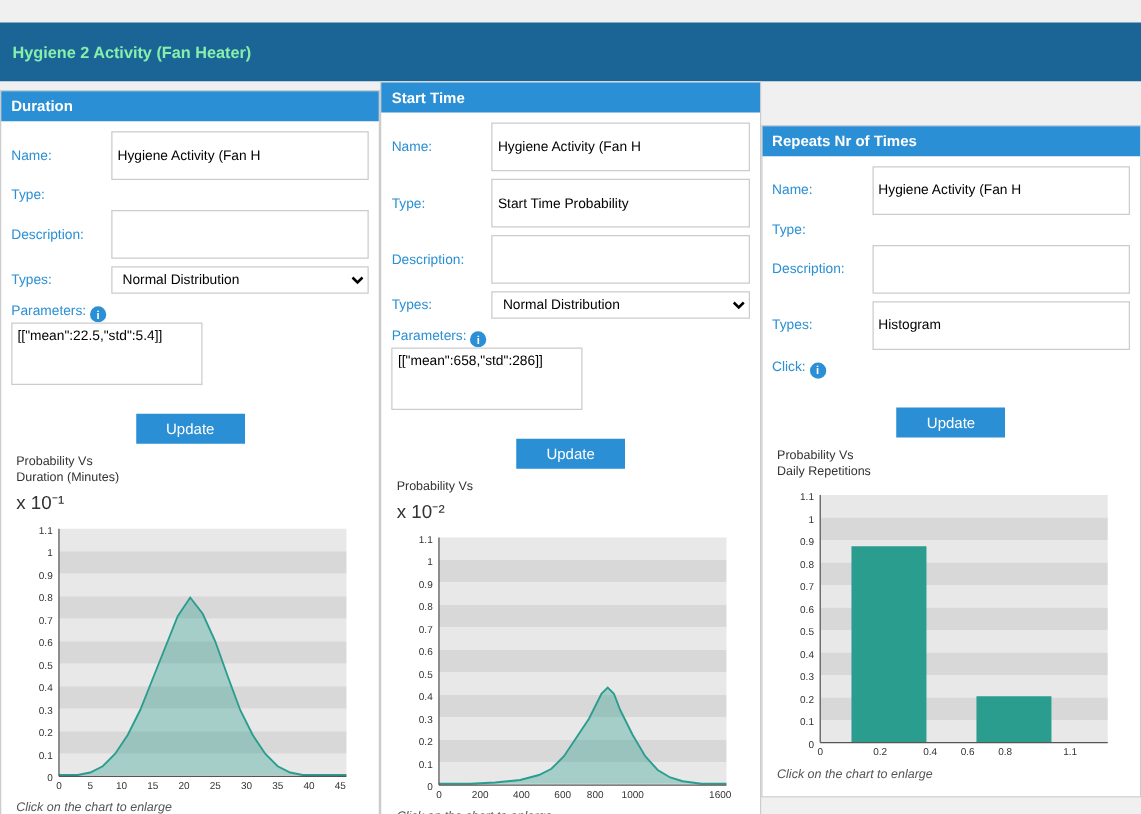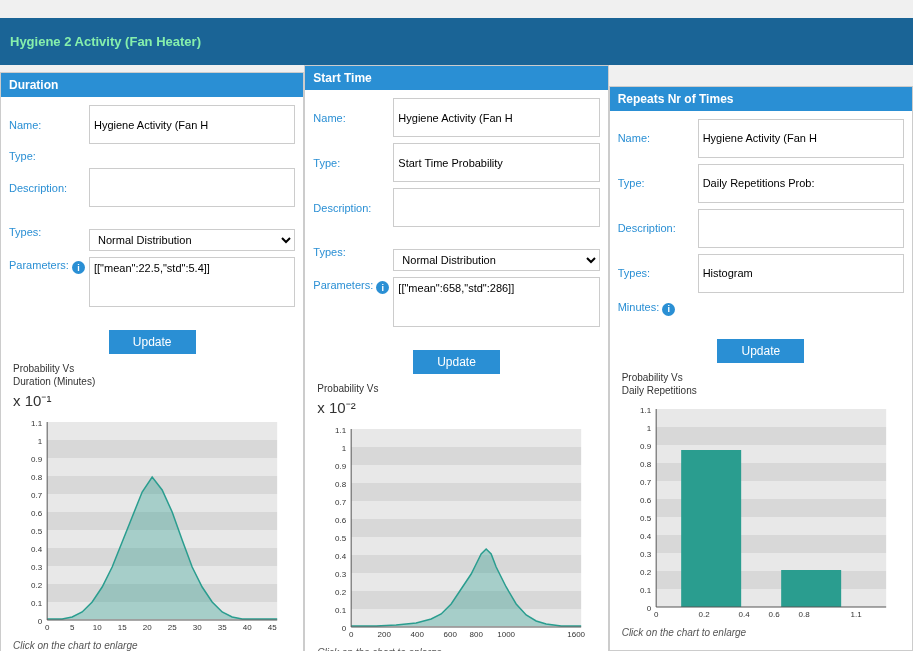--- a/index.html
+++ b/index.html
@@ -60,21 +60,20 @@
       padding: 2px 4px;
       font-size: 11px;
       flex: 1;
       height: 39px;
     }
     
     .form-select-wrapper {
       display: flex;
       flex: 1;
       align-items: center;
-      margin-top: 16px;
     }
     
     .form-select {
       border: 1px solid #ccc;
       padding: 2px 4px;
       font-size: 11px;
       flex: 1;
       height: 22px;
       background: white;
     }
@@ -86,20 +85,21 @@
       min-height: 50px;
       flex: 1;
       resize: none;
       font-family: Arial, sans-serif;
     }
     
     .params-row {
       display: flex;
       align-items: flex-start;
       margin-bottom: 6px;
+      flex-direction: column;
     }
     
     .params-label {
       color: #2a8fd4;
       width: 80px;
       font-size: 11px;
       flex-shrink: 0;
       display: flex;
       align-items: flex-start;
       gap: 3px;
@@ -357,33 +357,32 @@
     <div class="panel-header">
       <span>Repeats Nr of Times</span>
     </div>
     <div class="panel-body">
       <div class="form-row">
         <span class="form-label">Name:</span>
         <input class="form-input" type="text" value="Hygiene Activity (Fan H" style="">
       </div>
       <div class="form-row">
         <span class="form-label">Type:</span>
-        <input class="form-input" type="text" value="Daily Repetitions Prob:" style="">
       </div>
       <div class="form-row">
         <span class="form-label">Description:</span>
         <input class="form-input" type="text" style="">
       </div>
       <div class="form-row">
         <span class="form-label">Types:</span>
         <input class="form-input" type="text" value="Histogram" style="">
       </div>
       <div class="params-row">
         <div class="params-label">
-          <span>Minutes:</span>
+          <span>Click:</span>
           <span class="info-icon">i</span>
         </div>
       </div>
       <button class="btn-update">Update</button>
 
       <div class="chart-area">
         <div class="chart-title">
           <div>Probability Vs</div>
           <div>Daily Repetitions</div>
         </div>

